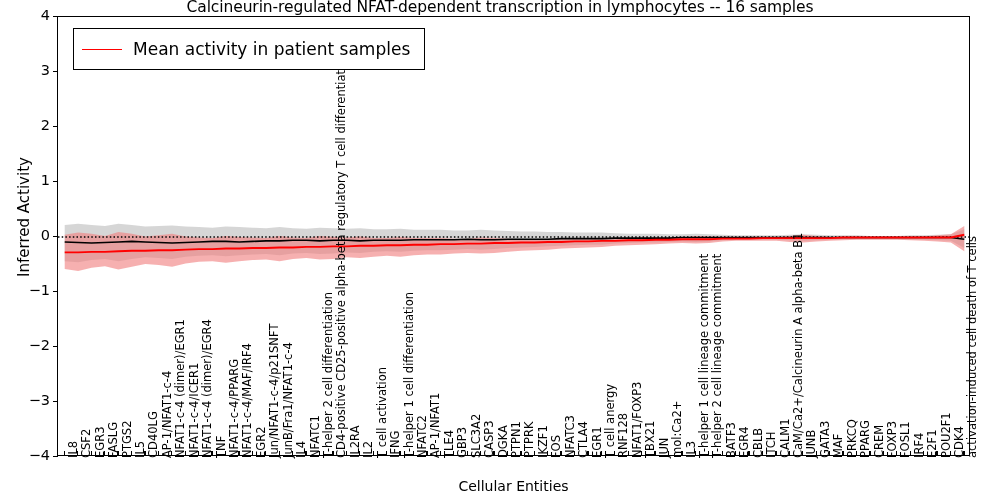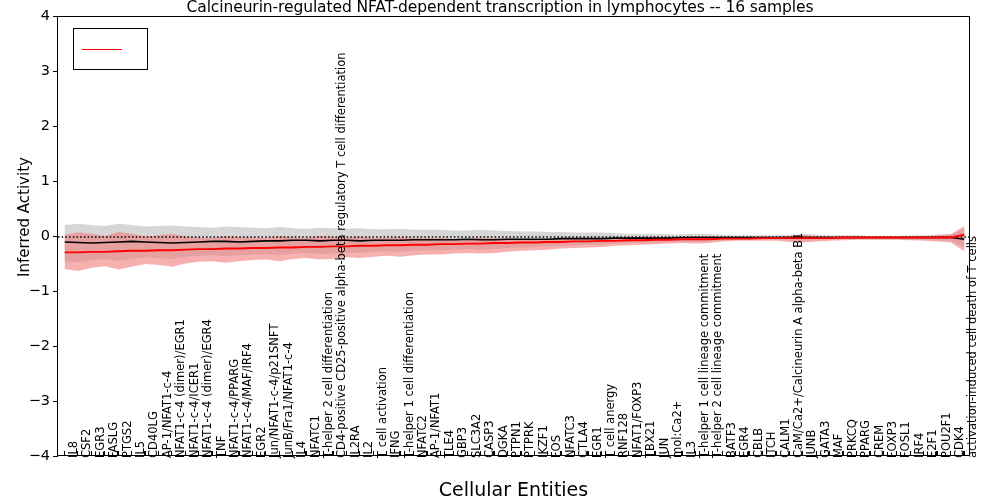--- a/index.html
+++ b/index.html
@@ -80,21 +80,21 @@
     color: #000000;
     transform: rotate(-90deg);
   }
   
   #xlabel {
     position: absolute;
     left: 57px;
     top: 478px;
     width: 913px;
     text-align: center;
-    font-size: 19px;
+    font-size: 14px;
     color: #000000;
   }
   #xtick-holder {
     position: absolute;
     left: 57px;
     top: 456px;
     width: 913px;
     height: 0;
   }
   .xtick-mark {
@@ -309,20 +309,21 @@
       <div class="xtick-mark" style="left: 892.86px;"></div>
       <div class="xtick-label" style="left: 897.06px;">CDK4</div>
       <div class="xtick-mark" style="left: 906.287px;"></div>
       <div class="xtick-label" style="left: 910.487px;">activation-induced cell death of T cells</div>
     </div>
   <div id="xlabel">Cellular Entities</div>
 
   <div id="legend">
     <div class="legend-row">
       <span class="legend-swatch" style="border-top-color: rgb(255, 0, 0);"></span>
+      <span class="legend-text">Mean activity in patient samples</span>
     </div>
   </div>
 
 <div class="ytick-mark" style="top: 456px;"></div>
     <div class="ytick-mark" style="top: 401px;"></div>
     <div class="ytick-mark" style="top: 346px;"></div>
     <div class="ytick-mark" style="top: 291px;"></div>
     <div class="ytick-mark" style="top: 236px;"></div>
     <div class="ytick-mark" style="top: 181px;"></div>
     <div class="ytick-mark" style="top: 126px;"></div>

